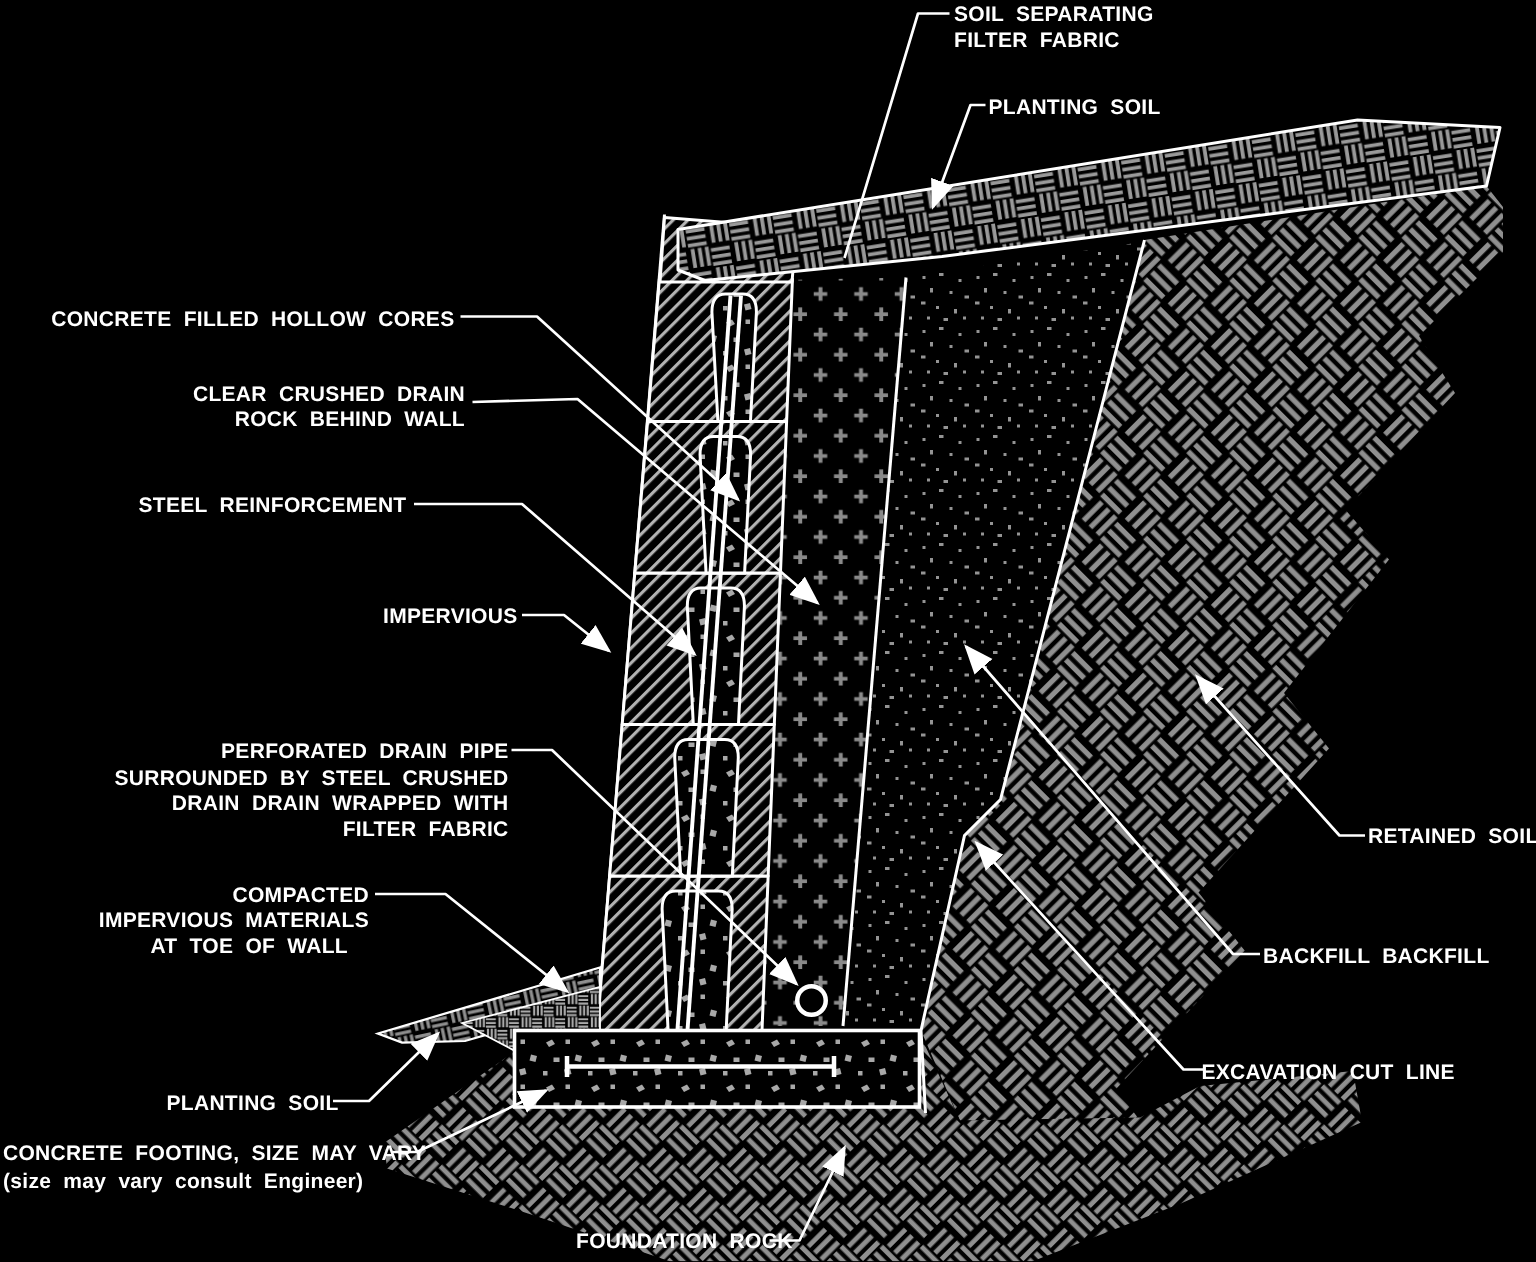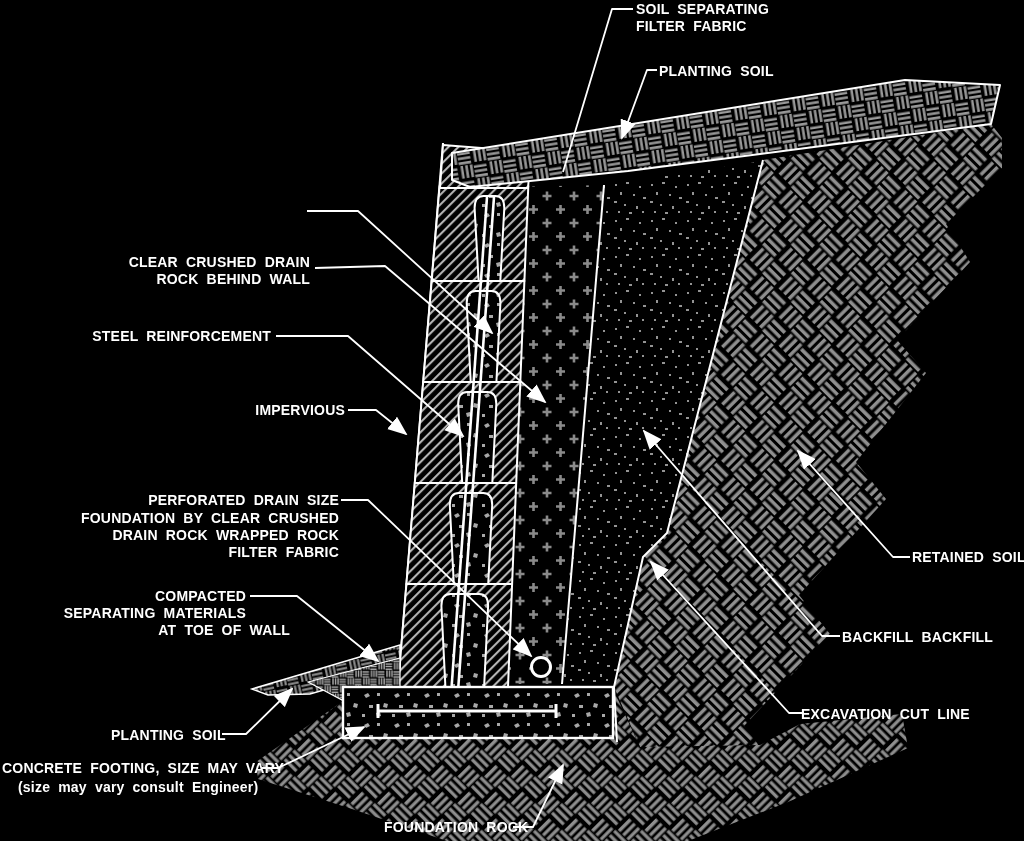--- a/index.html
+++ b/index.html
@@ -183,41 +183,42 @@
     <polyline points="910,557 893,557 798,451" marker-end="url(#arw)"></polyline>
     <polyline points="840,636 822,636 644,431" marker-end="url(#arw)"></polyline>
   </g>
 </svg>
 
 <div class="label" style="left:636px;top:1px">SOIL SEPARATING</div>
 <div class="label" style="left:636px;top:18px">FILTER FABRIC</div>
 
 <div class="label" style="left:659px;top:63px">PLANTING SOIL</div>
 
+<div class="label r" style="right:721px;top:204px">CONCRETE FILLED HOLLOW CORES</div>
 
 <div class="label r" style="right:714px;top:254px">CLEAR CRUSHED DRAIN</div>
 <div class="label r" style="right:714px;top:271px">ROCK BEHIND WALL</div>
 
 <div class="label r" style="right:753px;top:328px">STEEL REINFORCEMENT</div>
 
 <div class="label r" style="right:679px;top:402px">IMPERVIOUS</div>
 
-<div class="label r" style="right:685px;top:492px">PERFORATED DRAIN SIZE</div>
-<div class="label r" style="right:685px;top:510px">FOUNDATION BY CLEAR CRUSHED</div>
-<div class="label r" style="right:685px;top:527px">DRAIN ROCK WRAPPED ROCK</div>
+<div class="label r" style="right:685px;top:492px">PERFORATED DRAIN PIPE</div>
+<div class="label r" style="right:685px;top:510px">SURROUNDED BY STEEL CRUSHED</div>
+<div class="label r" style="right:685px;top:527px">DRAIN DRAIN WRAPPED WITH</div>
 <div class="label r" style="right:685px;top:544px">FILTER FABRIC</div>
 
 <div class="label r" style="right:778px;top:588px">COMPACTED</div>
-<div class="label r" style="right:778px;top:605px">SEPARATING MATERIALS</div>
-<div class="label r" style="right:734px;top:622px">AT TOE OF WALL</div>
+<div class="label r" style="right:778px;top:605px">IMPERVIOUS MATERIALS</div>
+<div class="label r" style="right:792px;top:622px">AT TOE OF WALL</div>
 
 <div class="label" style="left:111px;top:727px">PLANTING SOIL</div>
 
 <div class="label" style="left:2px;top:760px">CONCRETE FOOTING, SIZE MAY VARY</div>
-<div class="label" style="left:18px;top:779px">(size may vary consult Engineer)</div>
+<div class="label" style="left:2px;top:779px">(size may vary consult Engineer)</div>
 
 <div class="label" style="left:384px;top:819px">FOUNDATION ROCK</div>
 
 <div class="label" style="left:912px;top:549px">RETAINED SOIL</div>
 
 <div class="label" style="left:842px;top:629px">BACKFILL BACKFILL</div>
 
 <div class="label" style="left:801px;top:706px">EXCAVATION CUT LINE</div>
 
 </div>

